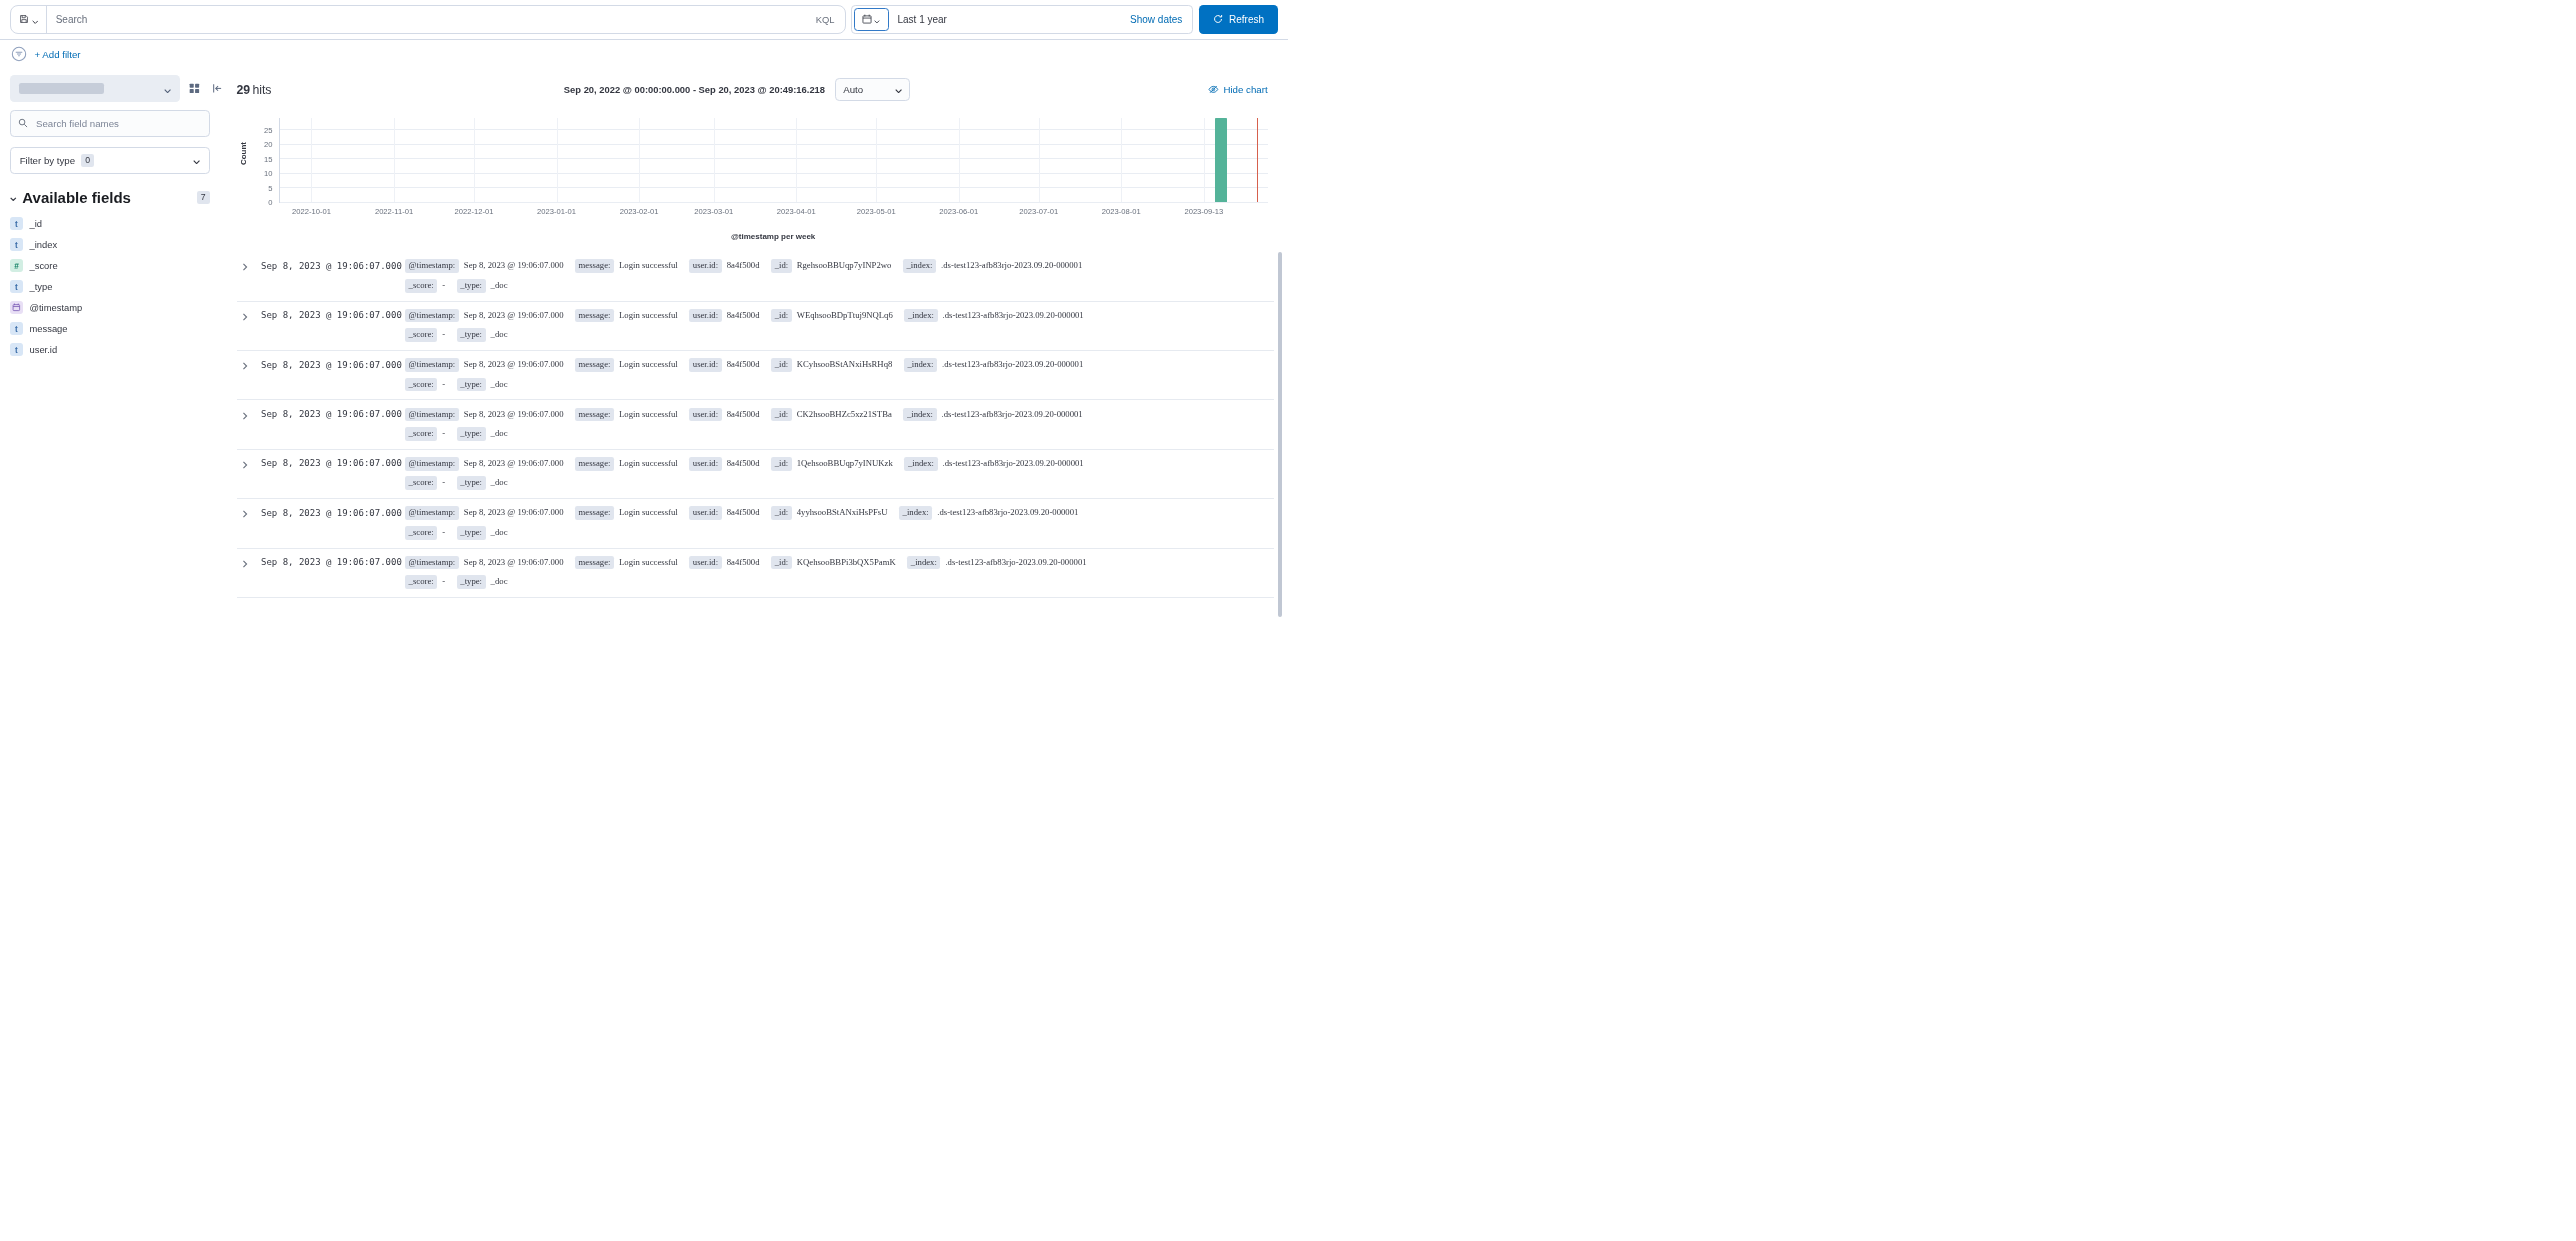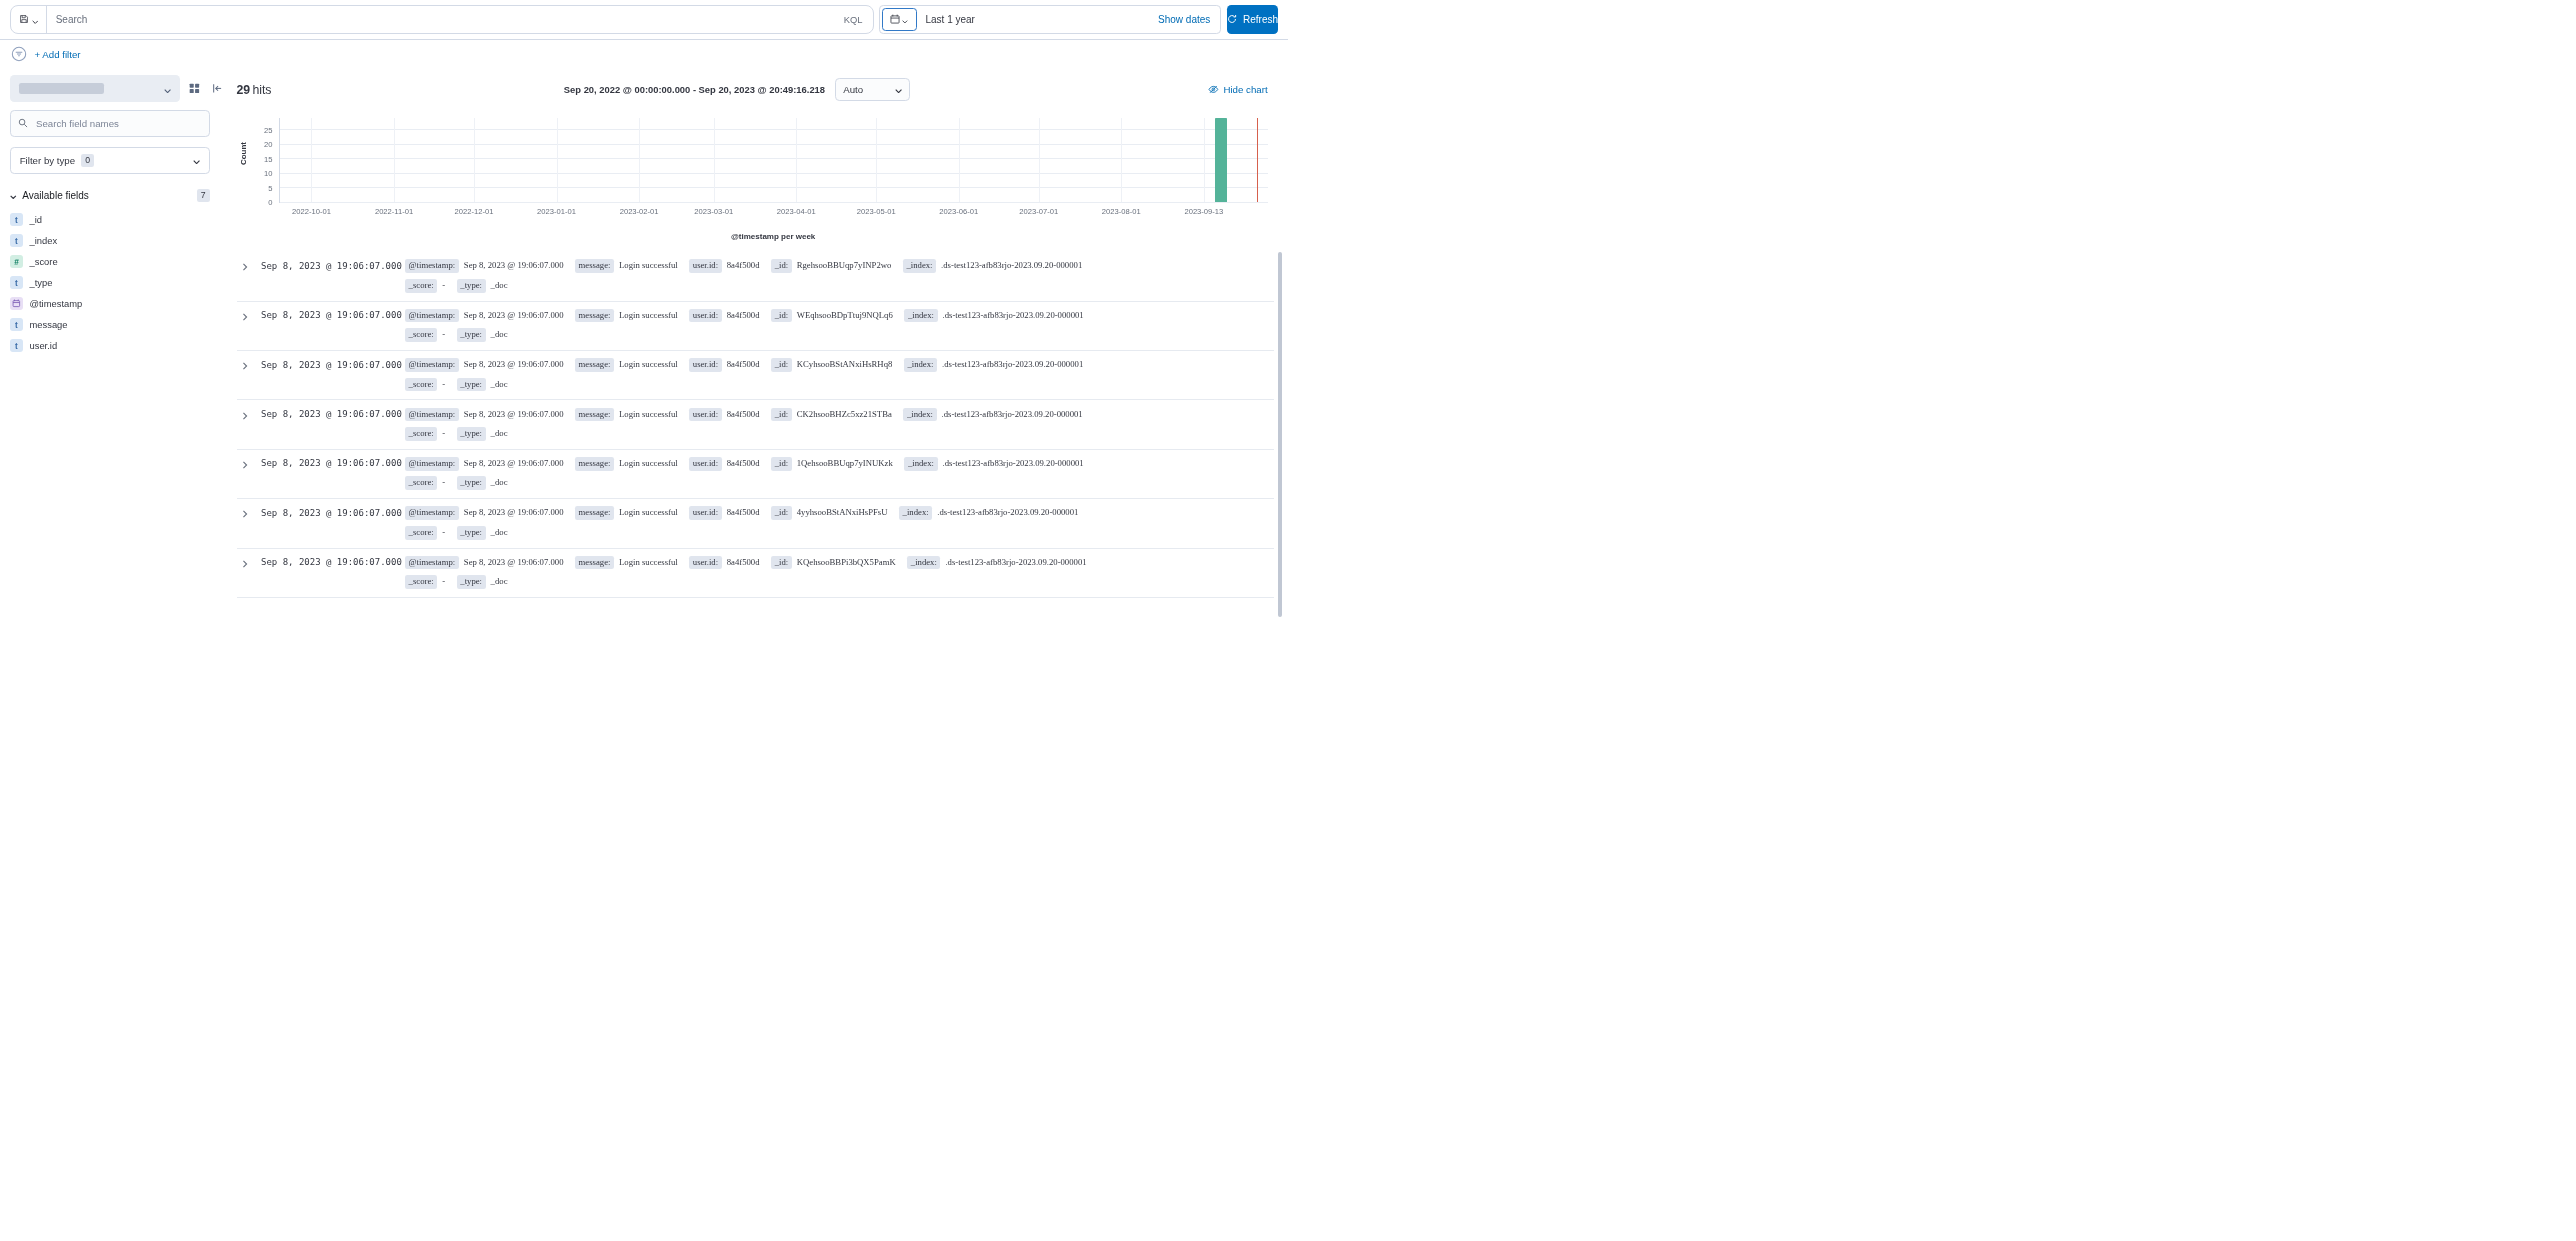--- a/index.html
+++ b/index.html
@@ -35,21 +35,21 @@
     display:flex; align-items:center; background:#fff; padding:1.4px; flex:none;
   }
   .calendar-btn {
     height:23px; width:35px; border:1.4px solid #3179c7; border-radius:3.6px; background:#fff;
     display:flex; align-items:center; justify-content:center; gap:2.2px; cursor:pointer; flex:none;
   }
   .time-range { flex:1; padding-left:8.7px; font-size:10px; color:#343741; cursor:pointer; }
   .show-dates-btn { border:0; background:none; color:#006bb4; font-size:10px; padding:0 8.7px; font-family:inherit; cursor:pointer; flex:none; }
 
   .refresh-btn {
-    height:29px; padding:0 0; background:#0071c2; border:0; border-radius:4.3px; color:#fff;
+    height:29px; padding:0 14px; background:#0071c2; border:0; border-radius:4.3px; color:#fff;
     font-size:10px; display:flex; align-items:center; gap:5.8px; font-family:inherit; cursor:pointer; flex:none;
   }
 
   
   .filter-bar { height:29px; display:flex; align-items:center; gap:7.2px; padding:0 10px; background:#fff; }
   .filter-menu-btn { width:17.3px; height:17.3px; border:0; background:none; padding:0; cursor:pointer; display:flex; align-items:center; justify-content:center; }
   .add-filter-btn { border:0; background:none; color:#006bb4; font-size:9.7px; font-family:inherit; cursor:pointer; padding:0; }
 
   
   .content { display:flex; height:552px; }
@@ -72,21 +72,21 @@
   .field-search input::placeholder { color:#7d8597; }
 
   .filter-type-btn {
     margin-top:10px; width:200px; height:27px; border:0.7px solid #d3dae6; border-radius:4.3px; background:#fff;
     display:flex; align-items:center; gap:5.8px; padding:0 8.7px; font-family:inherit; font-size:9.7px; color:#343741; cursor:pointer;
   }
   .count-badge { background:#e0e5ee; border-radius:2.2px; font-size:8.7px; line-height:13px; padding:0 4.3px; color:#343741; }
   .grow { flex:1; }
 
   .af-header { margin-top:14.4px; width:200px; display:flex; align-items:center; gap:5.8px; cursor:pointer; }
-  .af-label { font-size:10px; font-weight:400; color:#1a1c21; flex:1; }
+  .af-label { font-size:15px; font-weight:700; color:#1a1c21; flex:1; }
 
   .fields-list { margin:7.2px 0 0; padding:0; list-style:none; width:200px; }
   .field-item { display:flex; align-items:center; gap:6.5px; height:21px; font-size:9.4px; color:#343741; cursor:pointer; }
   .type-icon { width:13px; height:13px; border-radius:2.9px; display:flex; align-items:center; justify-content:center; font-size:8.3px; font-weight:700; flex:none; }
   .ti-str  { background:#d8e6f6; color:#3a6ca8; }
   .ti-num  { background:#d2eee3; color:#0f7f63; }
   .ti-date { background:#e8dff5; color:#7b5bb5; }
 
   
   .main { flex:1; position:relative; padding:8.7px 14.4px 0 11.5px; min-width:0; }

